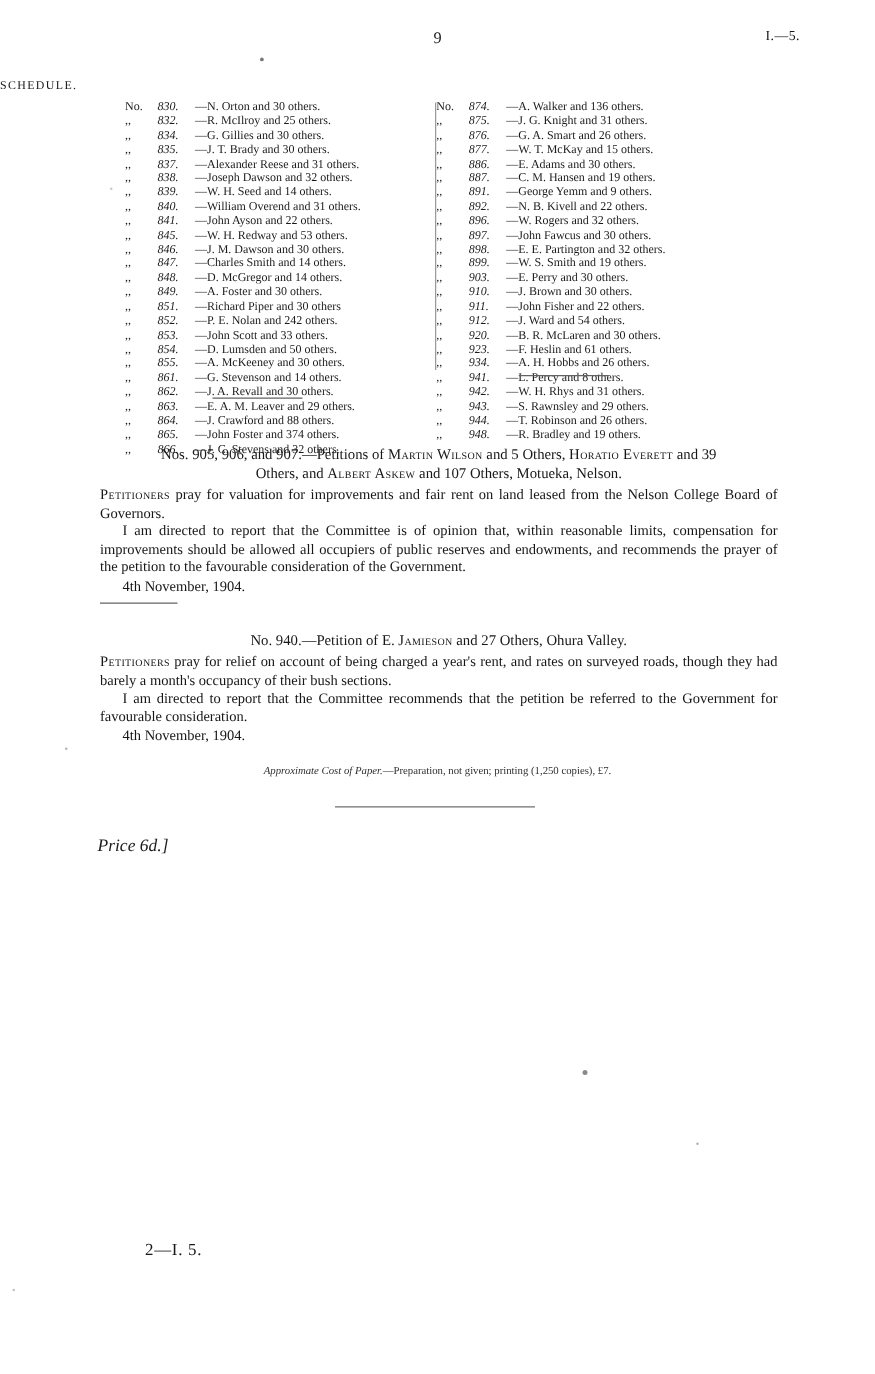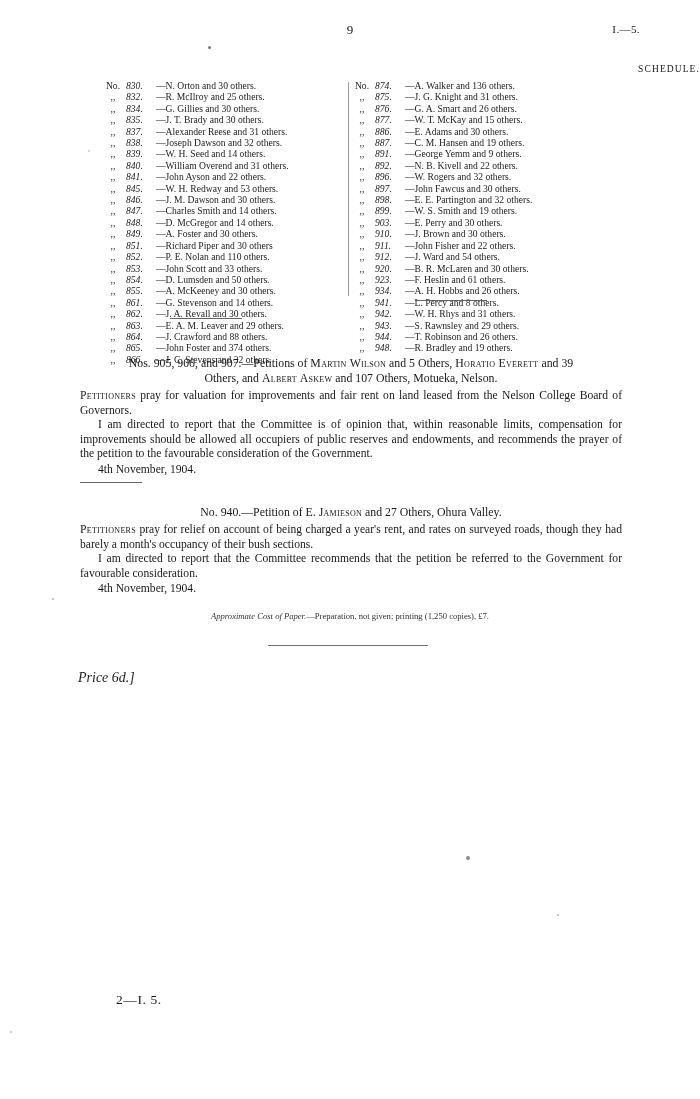--- a/index.html
+++ b/index.html
@@ -50,21 +50,21 @@
     top: 46px;
     width: 3px; height: 3px;
     background: #777;
     border-radius: 50%;
   }
   
   .schedule-title {
     position: absolute;
     top: 64px;
     left: 0; right: 0;
-    text-align: right;
+    text-align: left;
     font-size: 9.5px;
     letter-spacing: 1.1px;
     color: #17171a;
   }
   .schedule-wrap {
     position: absolute;
     top: 80px;
     left: 100px;
     width: 470px;
     display: flex;
@@ -87,21 +87,21 @@
   }
   .sch-line {
     font-size: 9.6px;
     line-height: 11.4px;
     white-space: nowrap;
     color: #1b1b1b;
   }
   .sch-no {
     display: inline-block;
     width: 26px;
-    text-align: center;
+    text-align: left;
   }
   .sch-num {
     display: inline-block;
     width: 30px;
     text-align: left;
     font-style: italic;
   }
   .rule-short {
     position: absolute;
     height: 1px;
@@ -214,21 +214,21 @@
         <div class="sch-line"><span class="sch-no">,,</span><span class="sch-num">838.</span><span>—Joseph Dawson and 32 others.</span></div>
         <div class="sch-line"><span class="sch-no">,,</span><span class="sch-num">839.</span><span>—W. H. Seed and 14 others.</span></div>
         <div class="sch-line"><span class="sch-no">,,</span><span class="sch-num">840.</span><span>—William Overend and 31 others.</span></div>
         <div class="sch-line"><span class="sch-no">,,</span><span class="sch-num">841.</span><span>—John Ayson and 22 others.</span></div>
         <div class="sch-line"><span class="sch-no">,,</span><span class="sch-num">845.</span><span>—W. H. Redway and 53 others.</span></div>
         <div class="sch-line"><span class="sch-no">,,</span><span class="sch-num">846.</span><span>—J. M. Dawson and 30 others.</span></div>
         <div class="sch-line"><span class="sch-no">,,</span><span class="sch-num">847.</span><span>—Charles Smith and 14 others.</span></div>
         <div class="sch-line"><span class="sch-no">,,</span><span class="sch-num">848.</span><span>—D. McGregor and 14 others.</span></div>
         <div class="sch-line"><span class="sch-no">,,</span><span class="sch-num">849.</span><span>—A. Foster and 30 others.</span></div>
         <div class="sch-line"><span class="sch-no">,,</span><span class="sch-num">851.</span><span>—Richard Piper and 30 others</span></div>
-        <div class="sch-line"><span class="sch-no">,,</span><span class="sch-num">852.</span><span>—P. E. Nolan and 110 others.</span></div>
+        <div class="sch-line"><span class="sch-no">,,</span><span class="sch-num">852.</span><span>—P. E. Nolan and 242 others.</span></div>
         <div class="sch-line"><span class="sch-no">,,</span><span class="sch-num">853.</span><span>—John Scott and 33 others.</span></div>
         <div class="sch-line"><span class="sch-no">,,</span><span class="sch-num">854.</span><span>—D. Lumsden and 50 others.</span></div>
         <div class="sch-line"><span class="sch-no">,,</span><span class="sch-num">855.</span><span>—A. McKeeney and 30 others.</span></div>
         <div class="sch-line"><span class="sch-no">,,</span><span class="sch-num">861.</span><span>—G. Stevenson and 14 others.</span></div>
         <div class="sch-line"><span class="sch-no">,,</span><span class="sch-num">862.</span><span>—J. A. Revall and 30 others.</span></div>
         <div class="sch-line"><span class="sch-no">,,</span><span class="sch-num">863.</span><span>—E. A. M. Leaver and 29 others.</span></div>
         <div class="sch-line"><span class="sch-no">,,</span><span class="sch-num">864.</span><span>—J. Crawford and 88 others.</span></div>
         <div class="sch-line"><span class="sch-no">,,</span><span class="sch-num">865.</span><span>—John Foster and 374 others.</span></div>
         <div class="sch-line"><span class="sch-no">,,</span><span class="sch-num">866.</span><span>—J. C. Stevens and 32 others.</span></div>
       </div>

